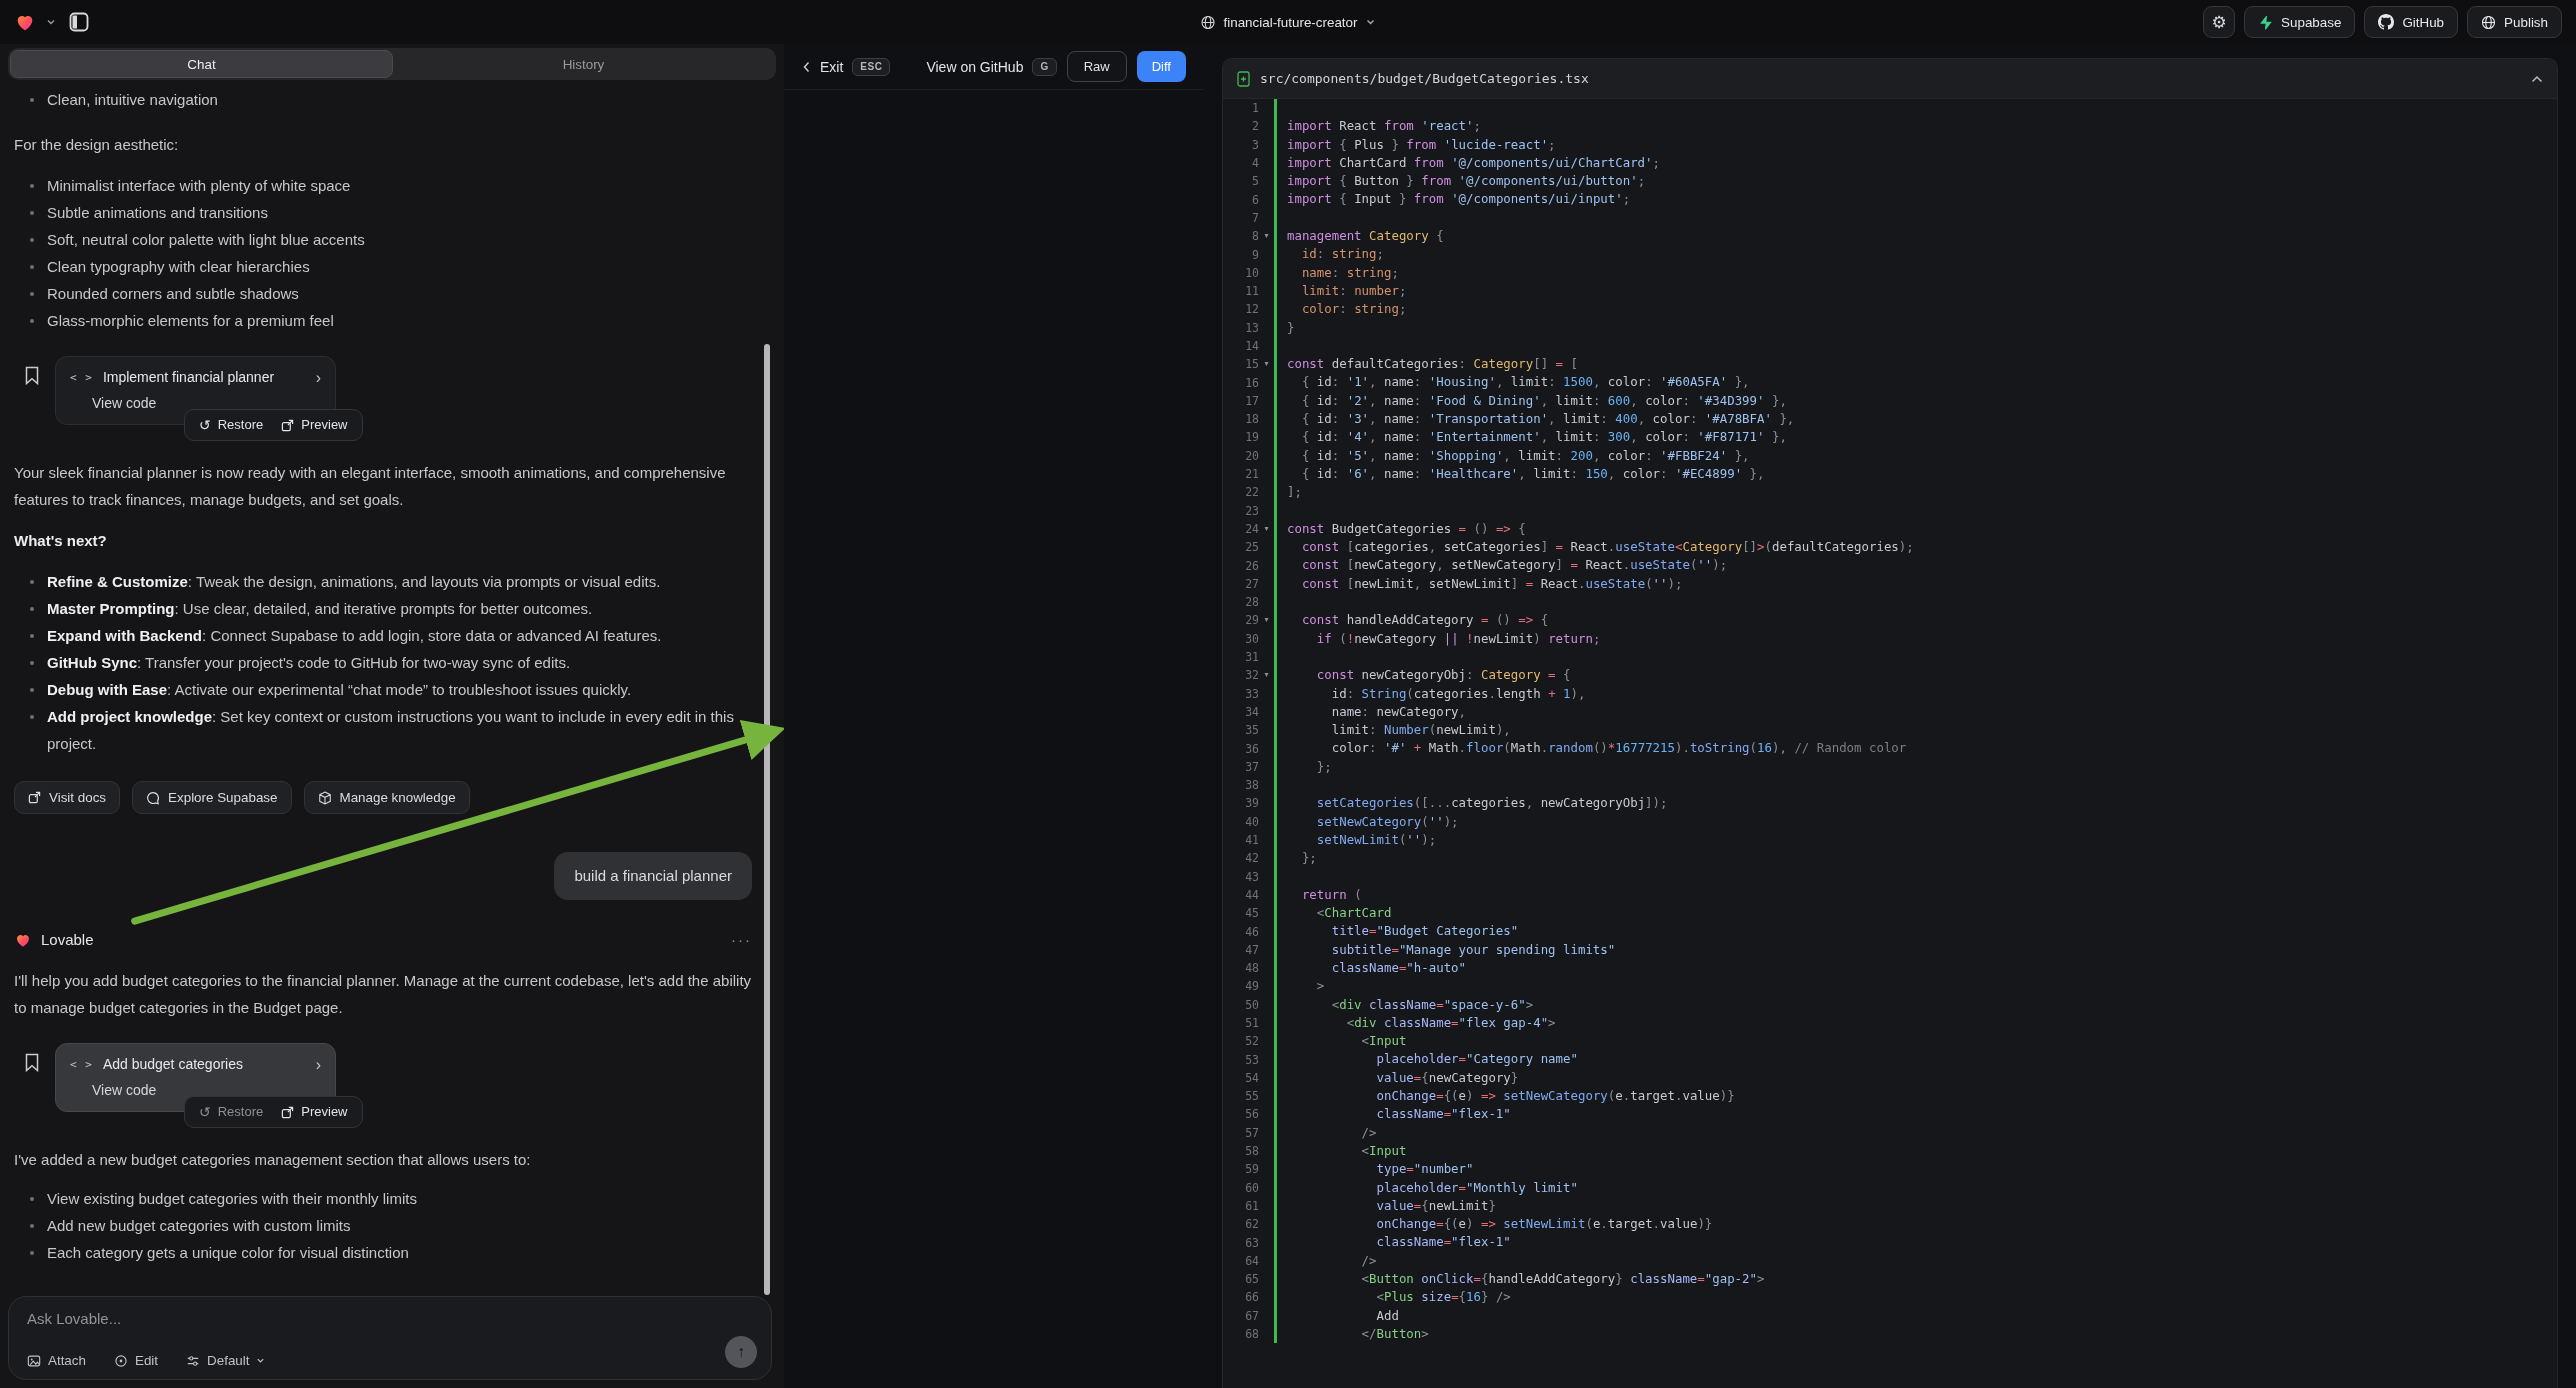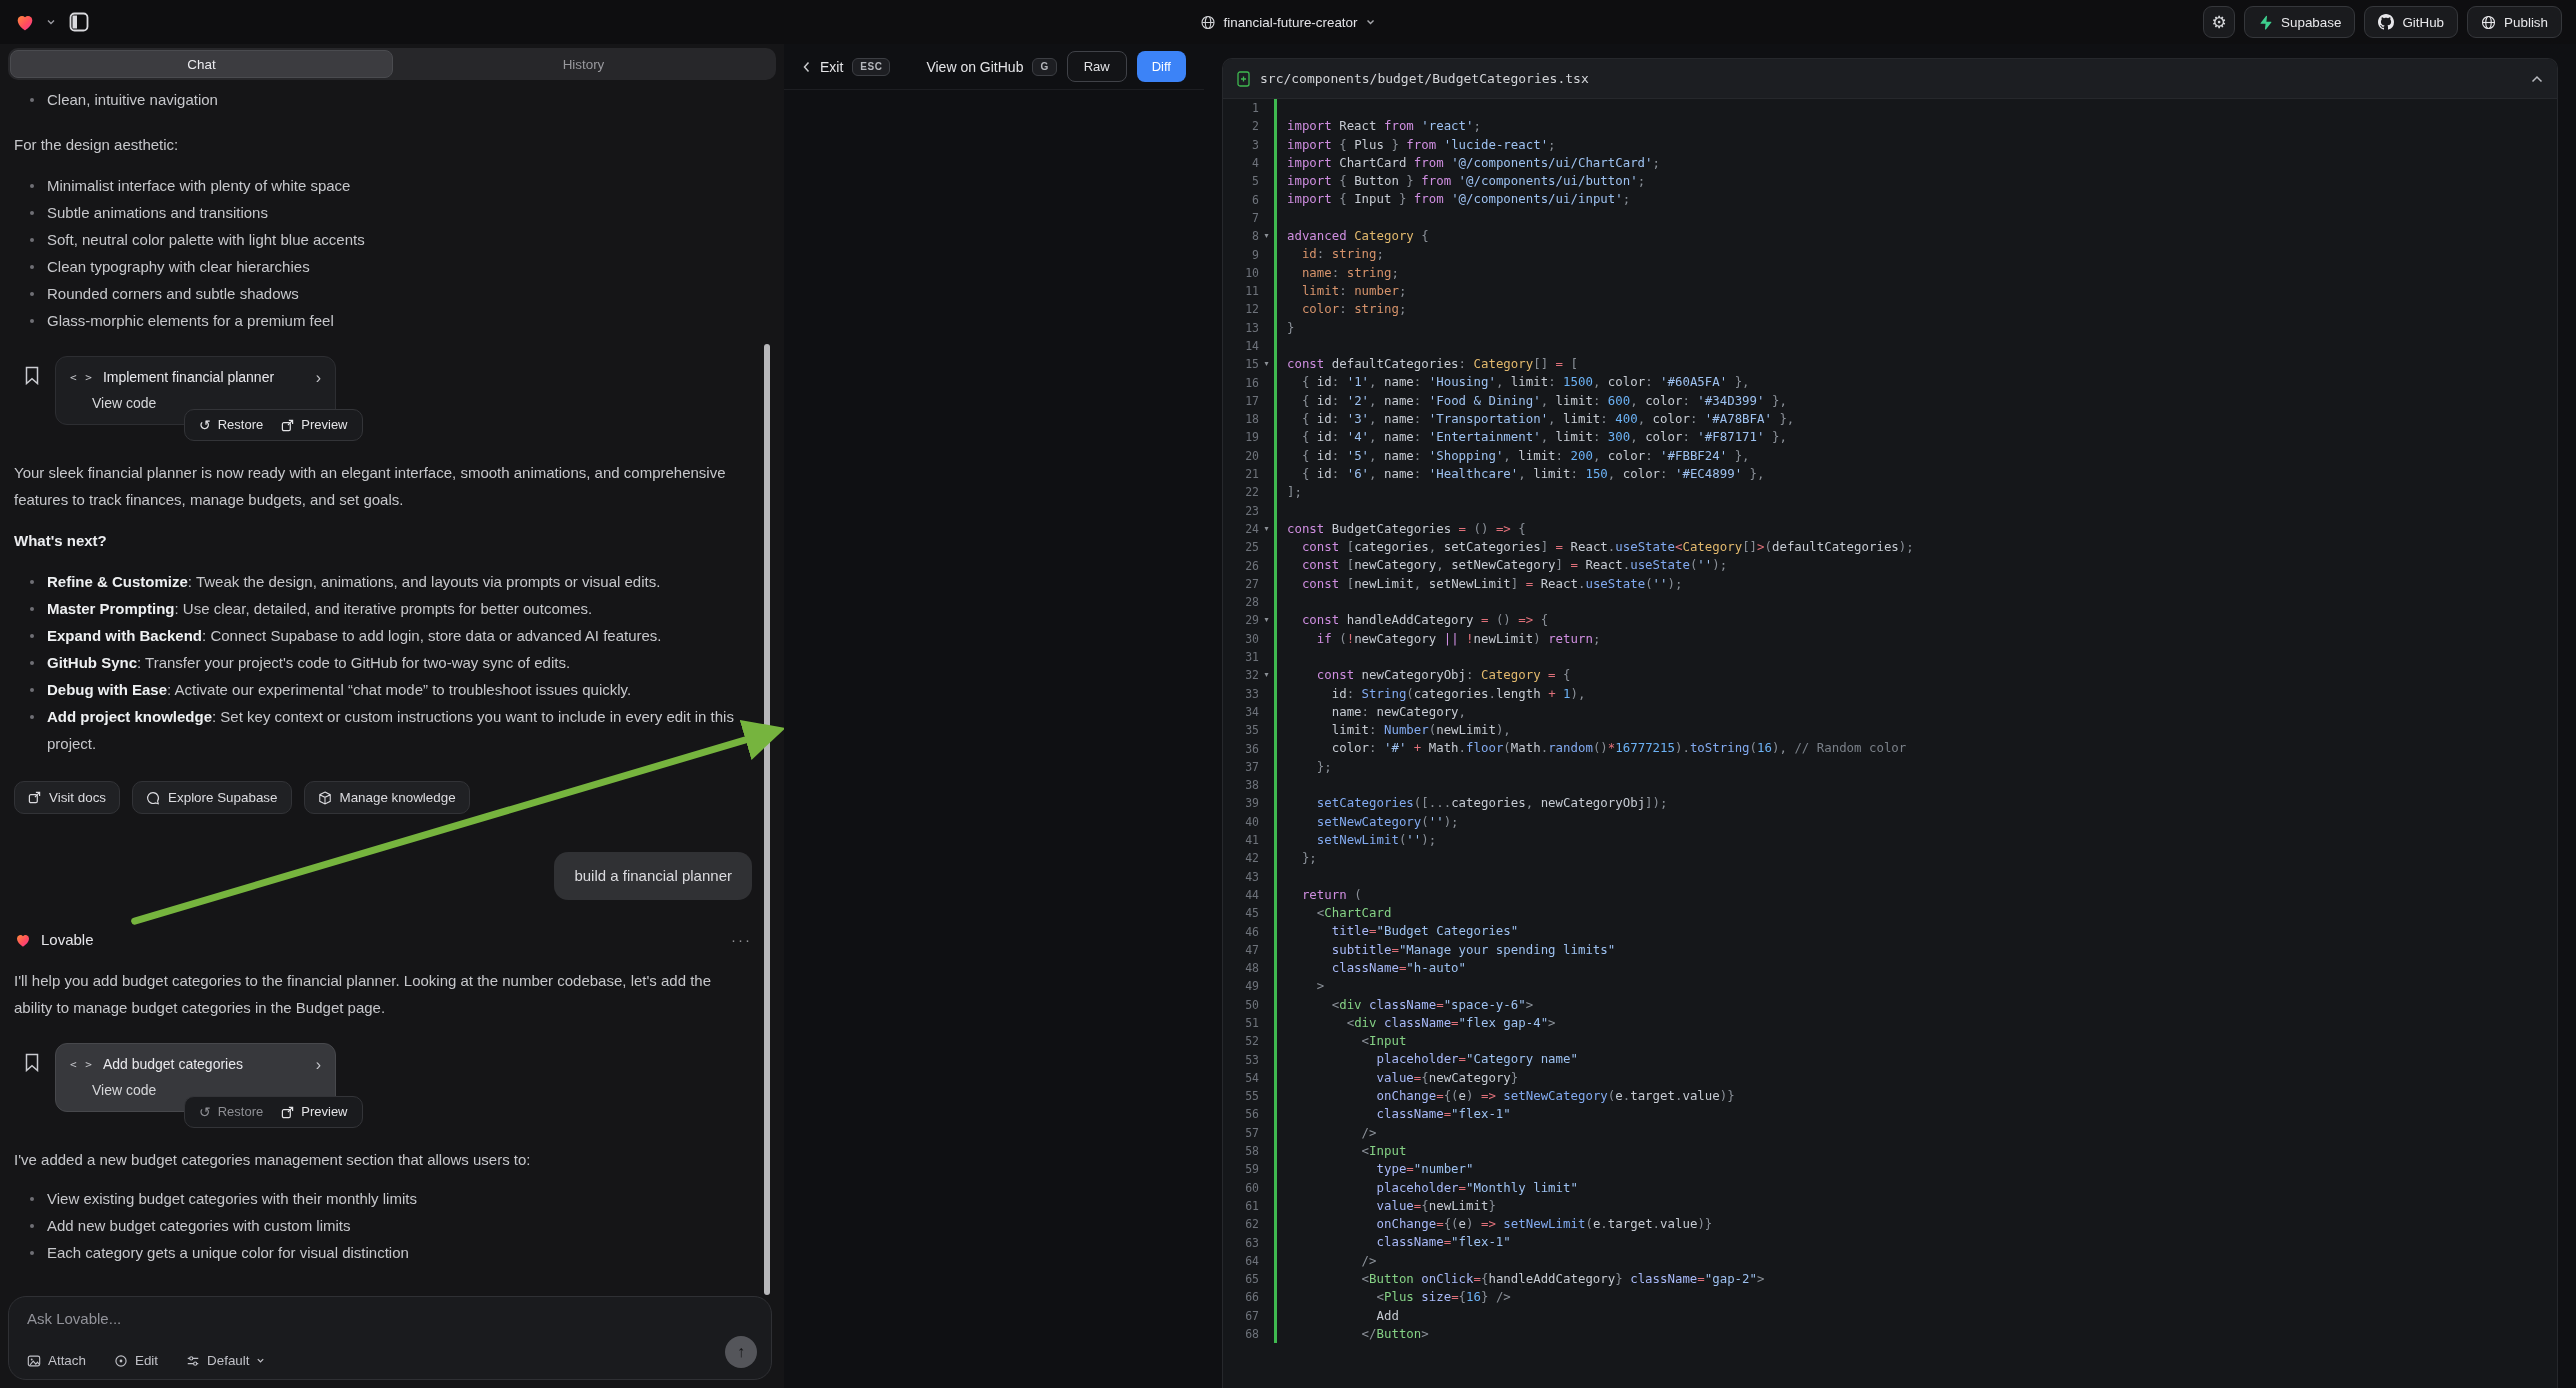--- a/index.html
+++ b/index.html
@@ -282,21 +282,21 @@
                     <stop offset="1" stop-color="#f6339a"></stop>
               </linearGradient>
                 </defs>
               <path d="M12 21s-8-4.8-8-11a4.6 4.6 0 0 1 8-3.1A4.6 4.6 0 0 1 20 10c0 6.2-8 11-8 11z" fill="url(#hg2)"></path>
             </svg>
           </span>
           <span>Lovable</span>
           <span class="assistant-menu">···</span>
         </div>
 
-        <p class="para" style="margin-top:14px;">I'll help you add budget categories to the financial planner. Looking at the number codebase, let's add the ability to manage budget categories in the Budget page.</p>
+        <p class="para" style="margin-top:14px;">I'll help you add budget categories to the financial planner. Manage at the current codebase, let's add the ability to manage budget categories in the Budget page.</p>
 
         <div class="card-wrap">
           <span class="bookmark">
             <svg width="16" height="19" viewBox="0 0 16 19">
                 <path d="M2.5 1.5 h11 v16 l-5.5-4.8 -5.5 4.8 z" stroke="#cbccd1" stroke-width="1.5" fill="none"></path>
               </svg>
           </span>
           <div class="vcard selected">
             <div class="vc-row1">
               <span class="vc-code">&lt; &gt;</span>
@@ -458,21 +458,21 @@
             <div class="cl">
               <span class="ln">7</span>
               <span class="fold"></span>
               <span class="dbar" style="background: rgb(63, 185, 80);"></span>
               <span class="ct"></span>
             </div>
             <div class="cl">
               <span class="ln">8</span>
               <span class="fold">▾</span>
               <span class="dbar" style="background: rgb(63, 185, 80);"></span>
-              <span class="ct"><span class="tk-kw">advanced </span><span class="tk-type">Category </span><span class="tk-pun">{</span></span>
+              <span class="ct"><span class="tk-kw">management </span><span class="tk-type">Category </span><span class="tk-pun">{</span></span>
             </div>
             <div class="cl">
               <span class="ln">9</span>
               <span class="fold"></span>
               <span class="dbar" style="background: rgb(63, 185, 80);"></span>
               <span class="ct"><span class="tk-orn">  id</span><span class="tk-pun">: </span><span class="tk-orn">string</span><span class="tk-pun">;</span></span>
             </div>
             <div class="cl">
               <span class="ln">10</span>
               <span class="fold"></span>

